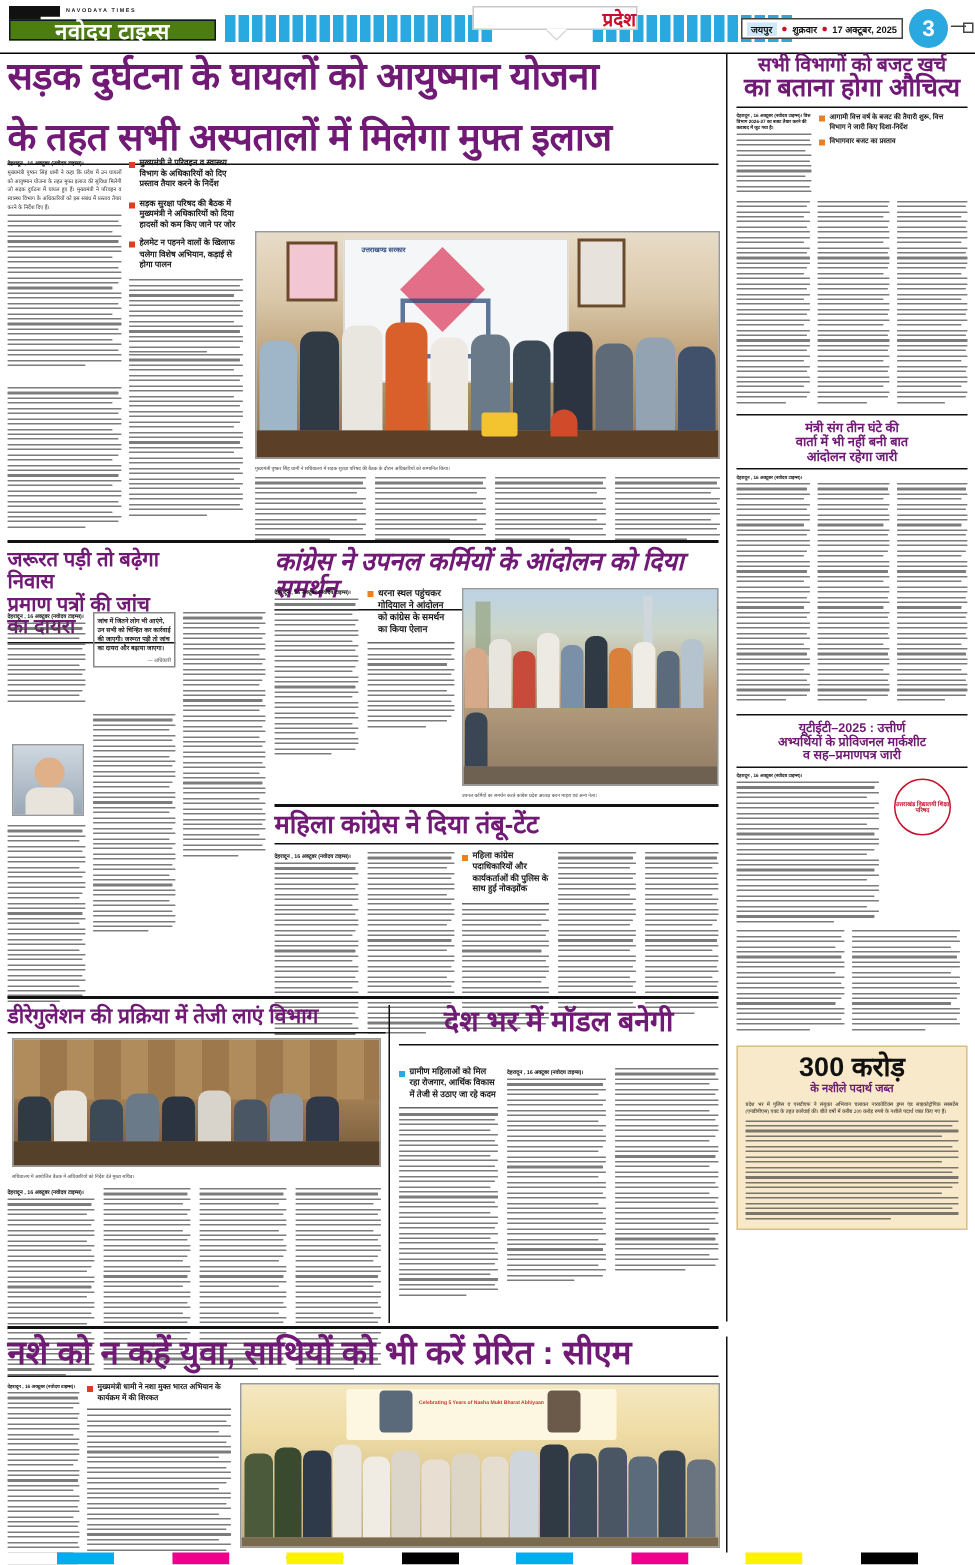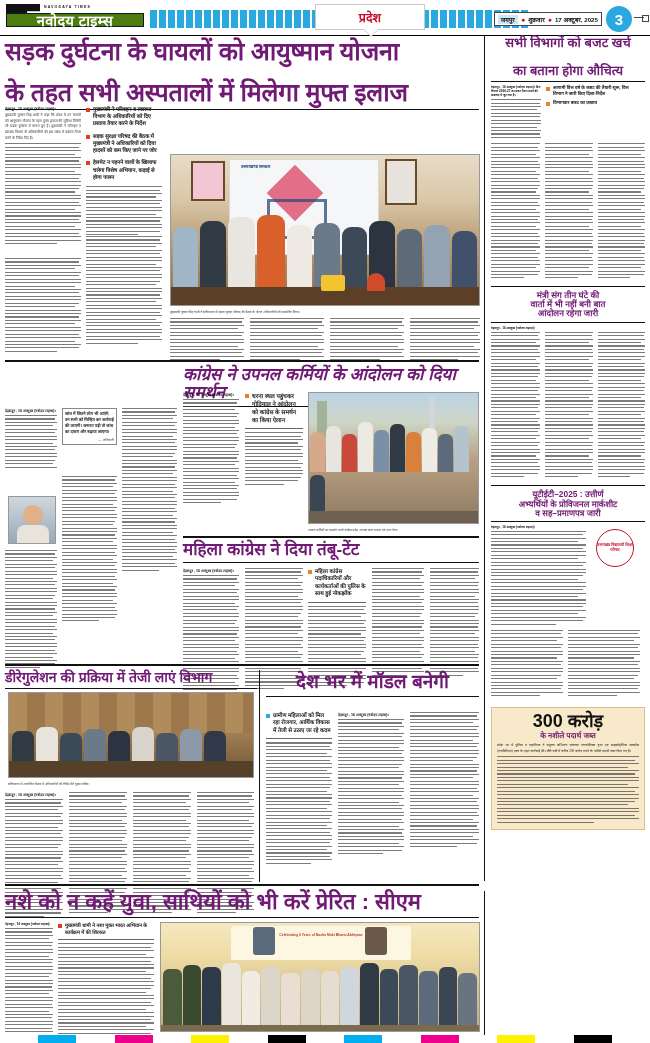--- a/index.html
+++ b/index.html
@@ -32,23 +32,23 @@
     display:flex; align-items:center; justify-content:center;
     color:#fff; font-weight:bold; font-size:14.5px; letter-spacing:.4px;
     font-family:"Liberation Sans",sans-serif;
   }
   .bar-strip { position:absolute; top:10px; height:18px; overflow:hidden; display:flex; gap:2px; }
   .bar-strip i { display:block; width:7px; height:100%; background:#2aa8e0; }
   .strip-left { left:150px; width:188px; }
   .strip-right { left:395px; width:145px; }
 
   .section-tab {
-    position:absolute; left:315px; top:4px; width:110px; height:26px;
+    position:absolute; left:315px; top:4px; width:110px; height:16px;
     background:#fff; border:1px solid #c9c9c9;
-    display:flex; align-items:center; justify-content:center;
+    display:flex; align-items:center; justify-content:flex-end;
   }
   .section-tab span { color:#c8102e; font-weight:bold; font-size:12.5px; }
   .section-tab:after {
     content:""; position:absolute; left:48px; bottom:-7px;
     border-left:7px solid transparent; border-right:7px solid transparent;
     border-top:7px solid #fff; filter:drop-shadow(0 1px 0 #c9c9c9);
   }
 
   .dateline-box {
     position:absolute; right:48px; top:12px; height:14px;
@@ -425,20 +425,25 @@
       <div class="tline s2"></div>
       <div class="tline s1"></div>
     <div class="tline s1"></div>
       <div class="tline s2"></div>
       <div class="tline s1"></div>
       <div class="tline s4"></div>
   </div>
 
   <div class="hsep" style="left:5px; top:324px; width:474px; height:1.5px; background:#111;"></div>
 
+  <div style="position:absolute; left:5px; top:330px; width:112px;">
+    <div class="hl hl-md">जरूरत पड़ी तो बढ़ेगा निवास</div>
+    <div class="hl hl-md" style="margin-top:1px;">प्रमाण पत्रों की जांच का दायरा</div>
+    <div class="rule" style="margin-top:3px;"></div>
+  </div>
   <div style="position:absolute; left:5px; top:372px; width:52px;">
     <div class="dateline-txt">देहरादून , 16 अक्टूबर (नवोदय टाइम्स)।</div>
     <div style="margin-top:2px;">
       <div class="tline s1"></div>
         <div class="tline s2"></div>
         <div class="tline s1"></div>
         <div class="tline s3"></div>
       <div class="tline s1"></div>
         <div class="tline s2"></div>
         <div class="tline s1"></div>
@@ -1293,21 +1298,21 @@
       <div style="width:19px;height:52px;background:#6a7380;border-radius:6px 6px 0 0;"></div>
     </div>
     <div style="position:absolute; left:0; bottom:0; width:100%; height:6px; background:#7a6a4e;"></div>
   </div>
   <div class="caption" style="position:absolute; left:160px; top:998px; width:320px;">नशा मुक्त भारत अभियान कार्यक्रम में प्रतिभागियों को सम्मानित करते मुख्यमंत्री पुष्कर सिंह धामी।</div>
 
   <div class="rail">
 
     <div>
       <div class="hl" style="font-size:13px; text-align:center;">सभी विभागों को बजट खर्च</div>
-      <div class="hl" style="font-size:13px; text-align:center; margin-top:14px;">का बताना होगा औचित्य</div>
+      <div class="hl" style="font-size:17px; text-align:center; margin-top:0;">का बताना होगा औचित्य</div>
       <div class="rule" style="margin-top:3px;"></div>
       <div style="display:flex; gap:5px; margin-top:3px;">
         <div style="width:50px;">
           <div class="dateline-txt" style="font-size:3.1px;">देहरादून , 16 अक्टूबर (नवोदय टाइम्स)। वित्त विभाग 2026-27 का बजट तैयार करने की कवायद में जुट गया है।</div>
           <div style="margin-top:2px;">
             <div class="tline s1"></div>
               <div class="tline s2"></div>
               <div class="tline s1"></div>
               <div class="tline s3"></div>
             <div class="tline s1"></div>

